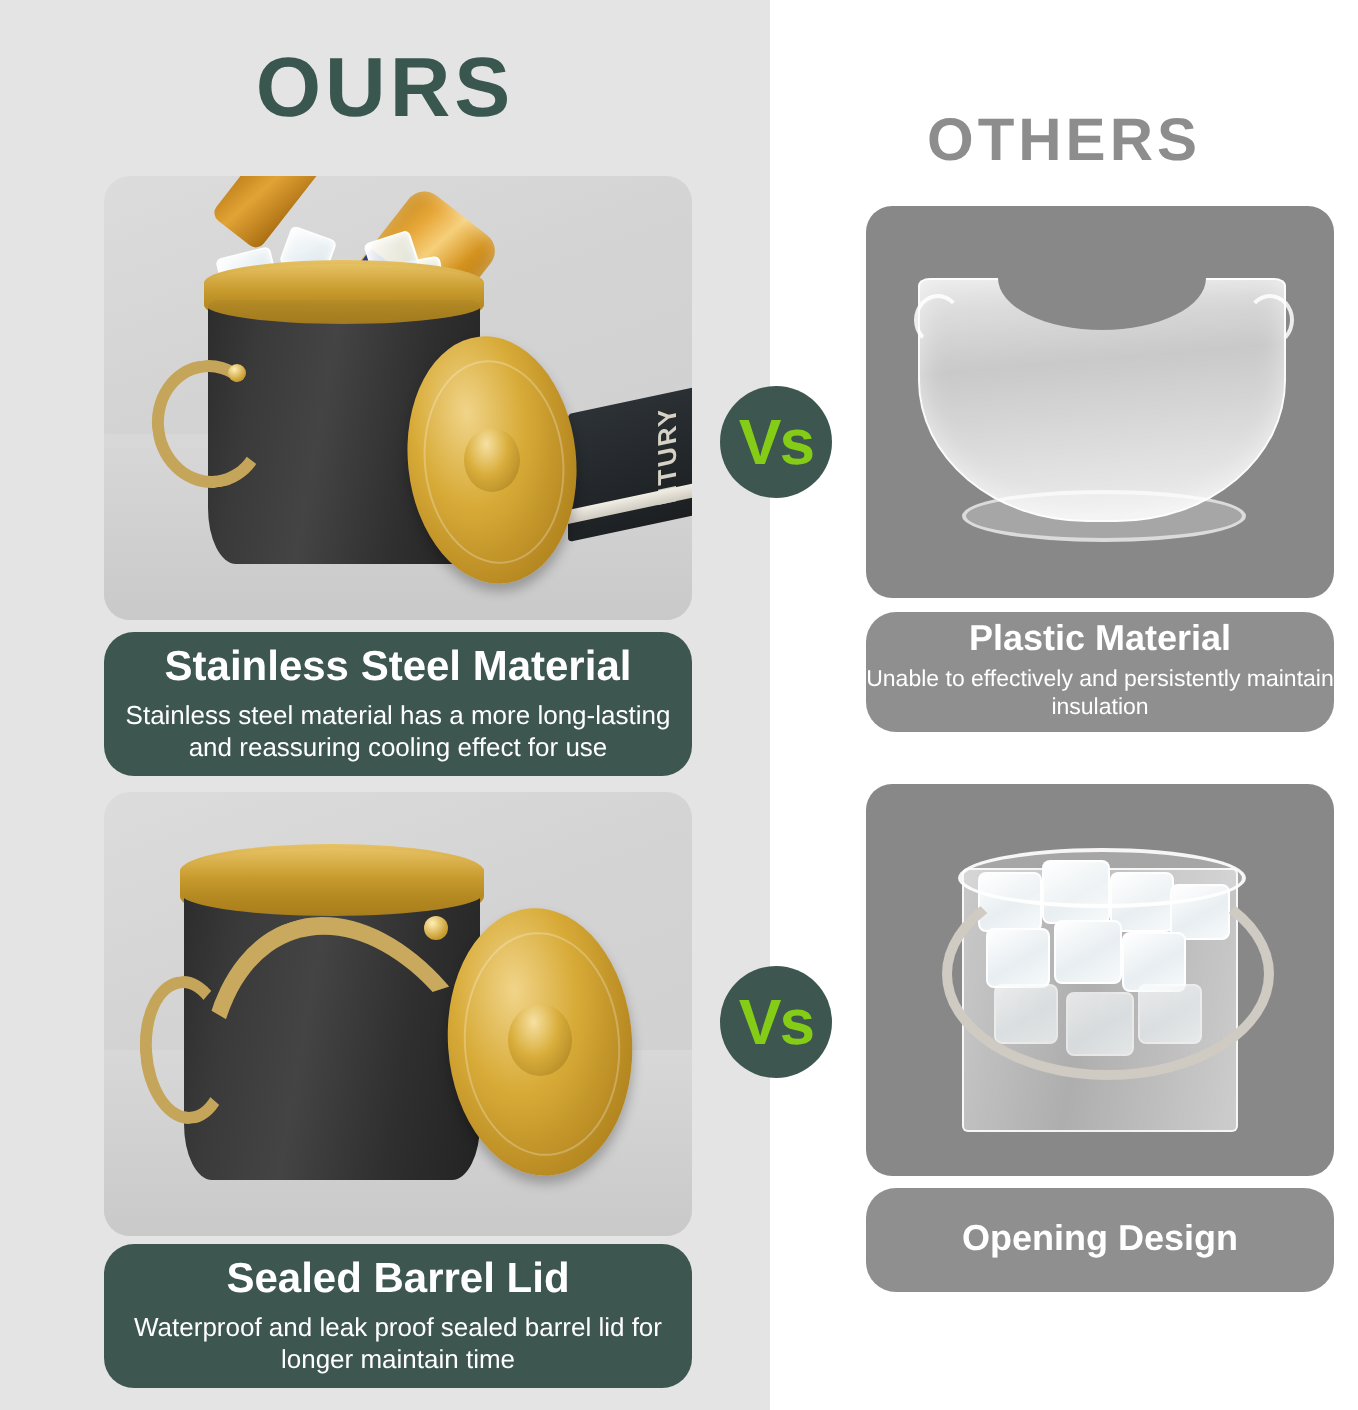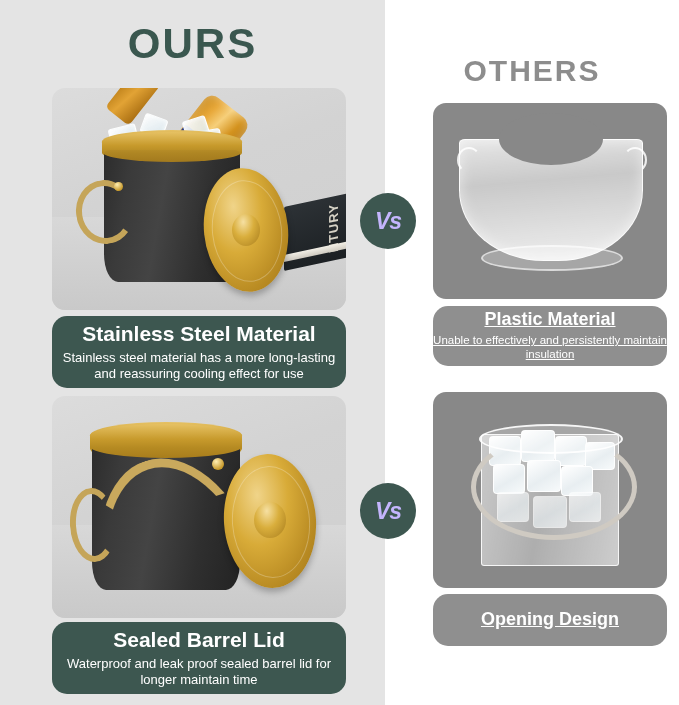--- a/index.html
+++ b/index.html
@@ -231,21 +231,21 @@
     box-sizing: border-box;
     border-radius: 15px;
     color: #ffffff;
     text-align:center;
     display:flex;
     flex-direction:column;
     justify-content:center;
     align-items:center;
   }
   .caption.green { background: #3d5750; }
-  .caption.gray  { background: #8f8f8f; text-decoration: underline; }
+  .caption.gray  { background: #8f8f8f; }
 
   .caption.left-cap {
     left: 52px;
     width: 294px;
   }
   .caption.right-cap {
     left: 433px;
     width: 234px;
   }
   .cap-title {
@@ -264,27 +264,26 @@
   #cap-ours-2  { top: 622px; height: 72px; }
   #cap-oth-1   { top: 306px; height: 60px; }
   #cap-oth-2   { top: 594px; height: 52px; }
 
   
   .vs-badge {
     position:absolute;
     width: 56px; height: 56px;
     border-radius: 50%;
     background: #3d5750;
-    color:#c4b5fd;
+    color:#84cc16;
     display:flex;
     align-items:center;
     justify-content:center;
-    font-size: 23px;
+    font-size: 32px;
     font-weight: bold;
-    font-style: italic;
     letter-spacing: -1px;
   }
   #vs-1 { left: 360px; top: 193px; }
   #vs-2 { left: 360px; top: 483px; }
 </style>
 </head>
 <body>
 
 <div id="stage">
 

